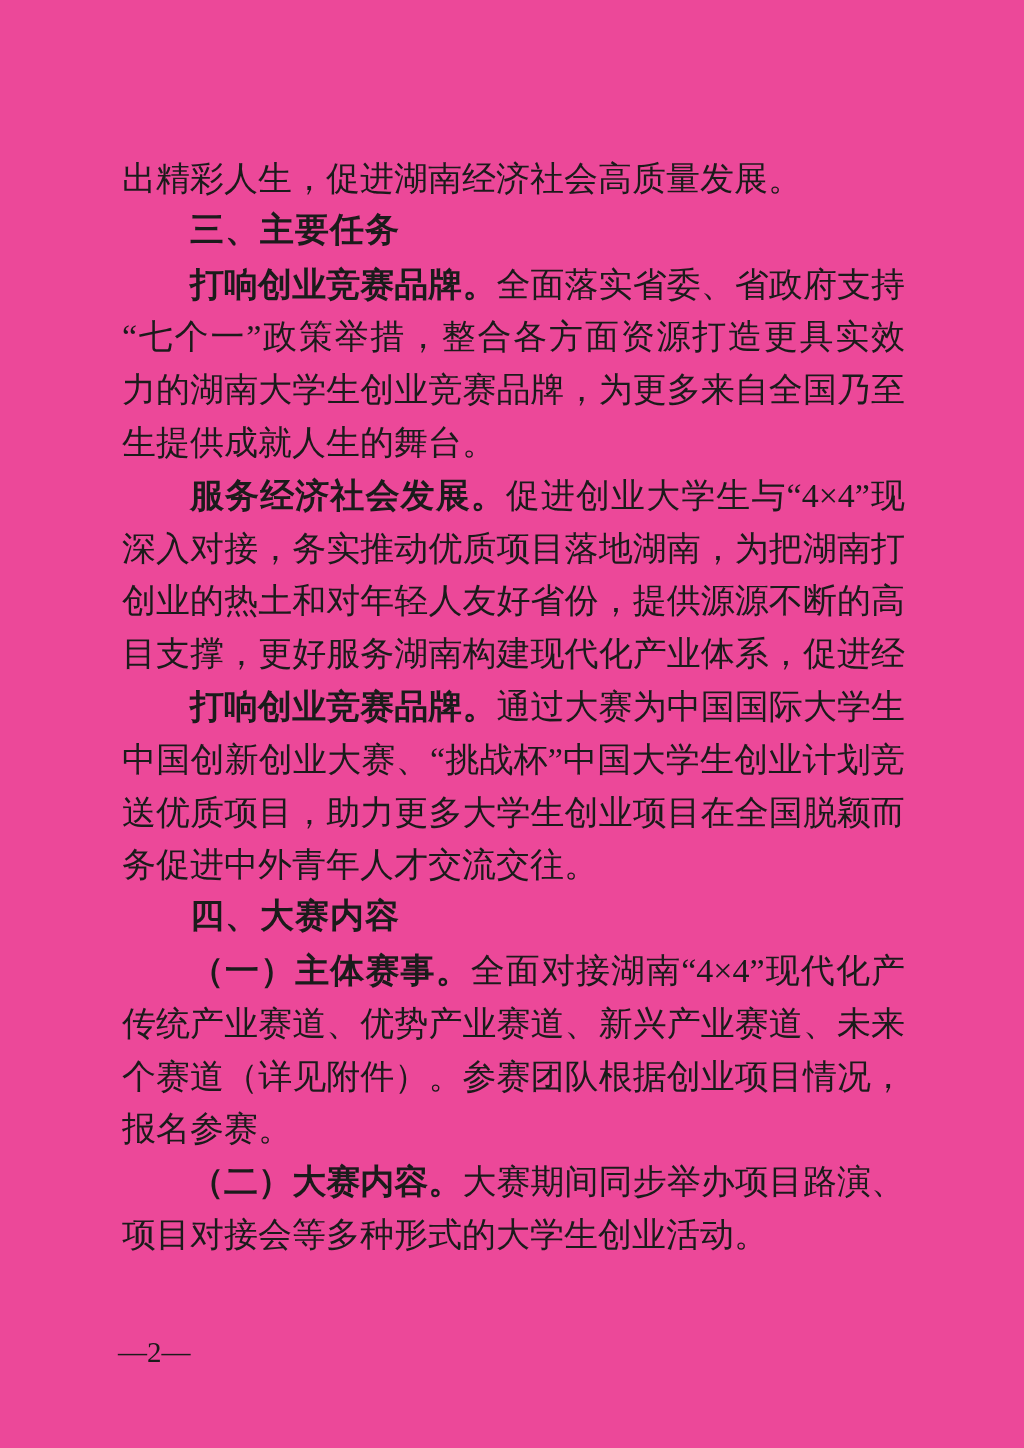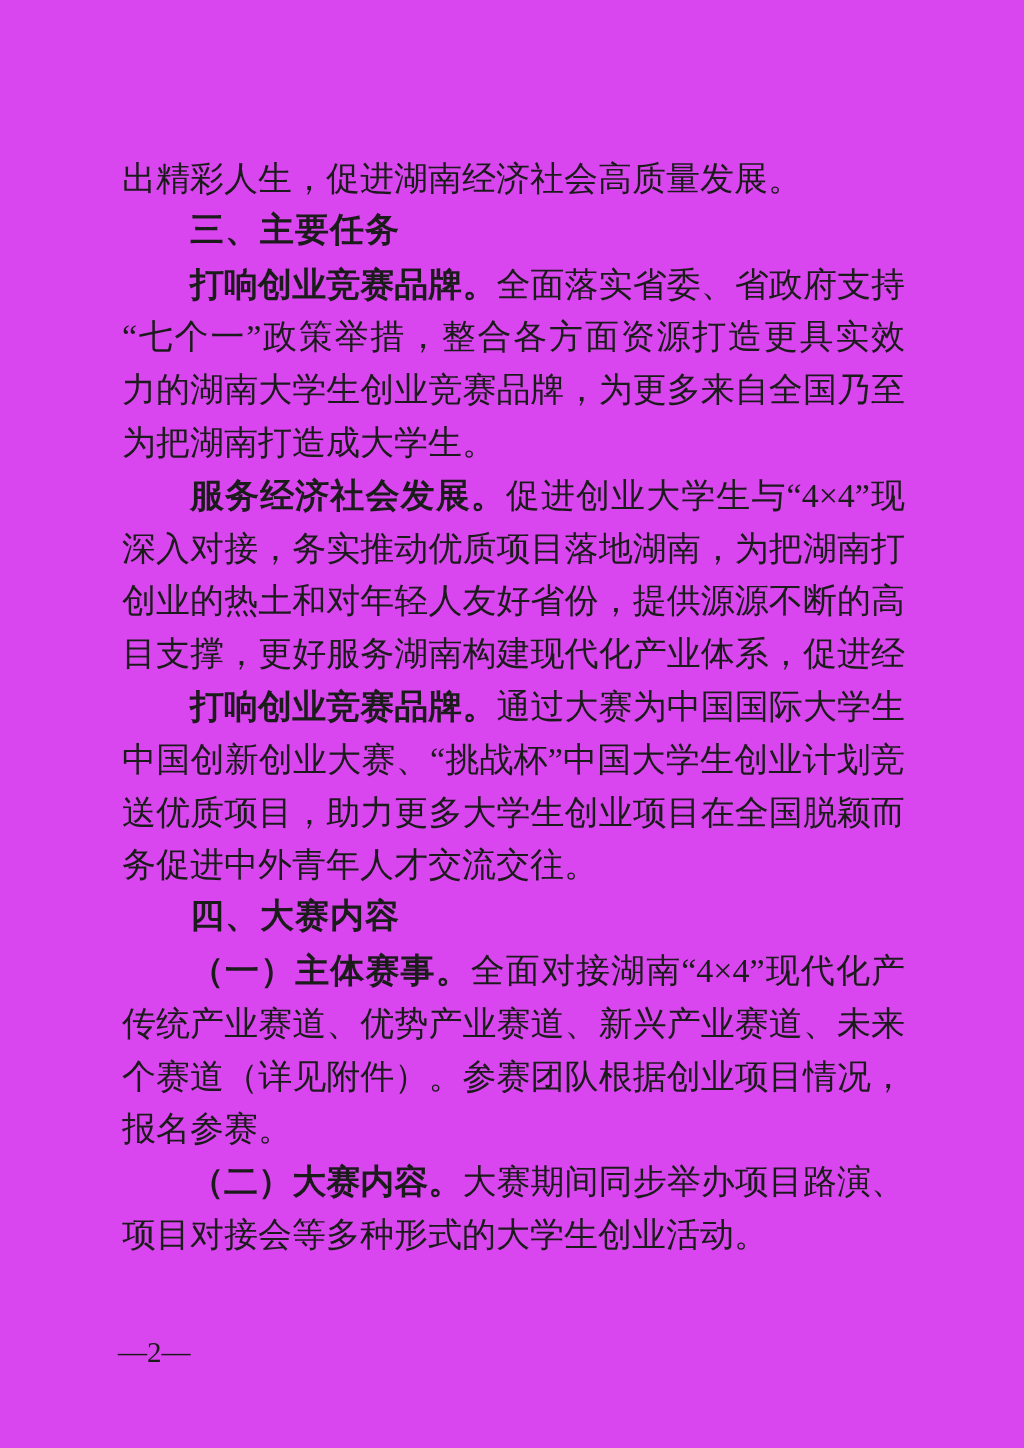--- a/index.html
+++ b/index.html
@@ -1,20 +1,20 @@
 <!DOCTYPE html>
 <html><head>
 <meta charset="utf-8">
 <style>
   html,body{margin:0;padding:0;background:#e8e8e8;}
   .page{
     position:relative;
     width:1024px;height:1448px;
     margin:0 auto;
-    background:#d946ef;
+    background:#ec4899;
     color:#1b1b1b;
     font-family:"Liberation Serif","DejaVu Serif",serif;
     overflow:hidden;
   }
   .content{
     position:absolute;
     left:122px;top:153px;
     width:783px;
   }
   .line{
@@ -52,21 +52,21 @@
 </head>
 <body>
 
 <div class="page">
   <div class="content">
       <div class="line body"><span class="seg">出精彩人生，促进湖南经济社会高质量发展。</span></div>
       <div class="line heading indent"><span class="seg lead">三、主要任务</span></div>
       <div class="line body indent fill"><span class="seg lead">打响创业竞赛品牌。</span><span class="seg">全面落实省委、省政府支持大学生创业</span></div>
       <div class="line body fill"><span class="seg">“七个一”政策举措，整合各方面资源打造更具实效性、更有影响</span></div>
       <div class="line body fill"><span class="seg">力的湖南大学生创业竞赛品牌，为更多来自全国乃至全球的大学</span></div>
-      <div class="line body"><span class="seg">为把湖南打造成大学生。</span></div>
+      <div class="line body"><span class="seg">生提供成就人生的舞台。</span></div>
       <div class="line body indent fill"><span class="seg lead">服务经济社会发展。</span><span class="seg">促进创业大学生与“4×4”现代化产业体系</span></div>
       <div class="line body fill"><span class="seg">深入对接，务实推动优质项目落地湖南，为把湖南打造成大学生</span></div>
       <div class="line body fill"><span class="seg">创业的热土和对年轻人友好省份，提供源源不断的高质量创业项</span></div>
       <div class="line body fill"><span class="seg">目支撑，更好服务湖南构建现代化产业体系，促进经济社会高质</span></div>
       <div class="line body indent fill"><span class="seg lead">打响创业竞赛品牌。</span><span class="seg">通过大赛为中国国际大学生创新大赛、</span></div>
       <div class="line body fill"><span class="seg">中国创新创业大赛、“挑战杯”中国大学生创业计划竞赛等赛事输</span></div>
       <div class="line body fill"><span class="seg">送优质项目，助力更多大学生创业项目在全国脱颖而出，更好服</span></div>
       <div class="line body"><span class="seg">务促进中外青年人才交流交往。</span></div>
       <div class="line heading indent"><span class="seg lead">四、大赛内容</span></div>
       <div class="line body indent fill"><span class="seg lead">（一）主体赛事。</span><span class="seg">全面对接湖南“4×4”现代化产业体系，设置</span></div>

